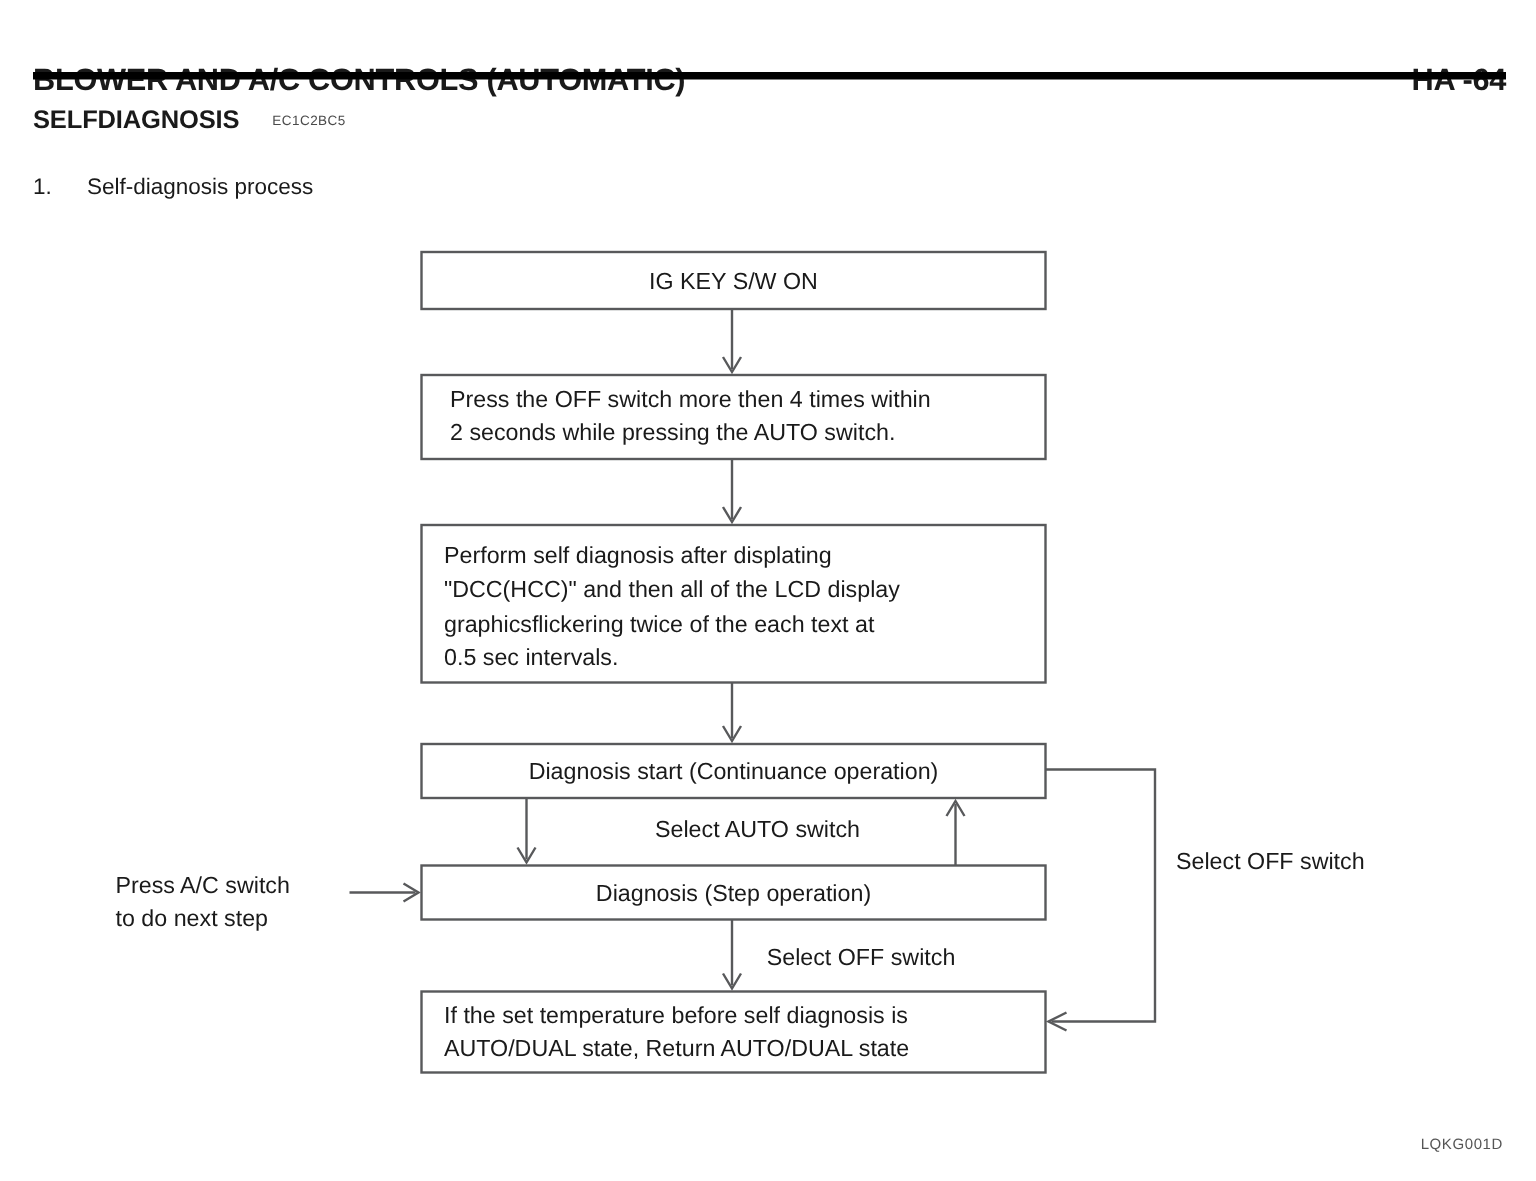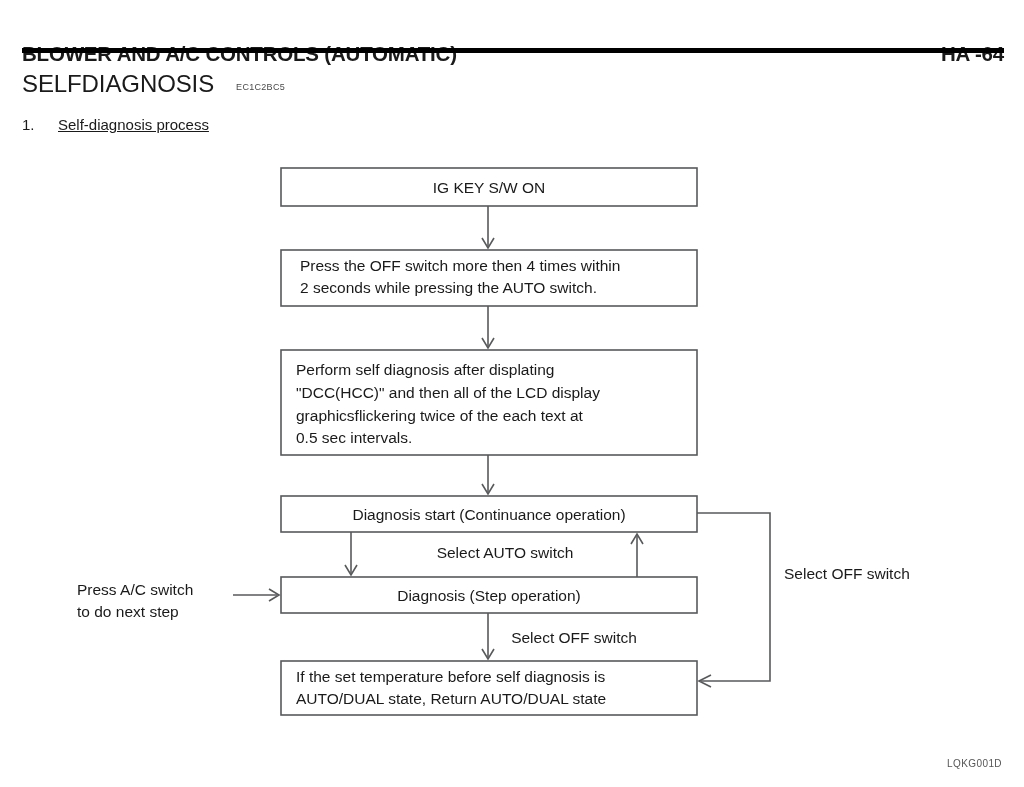--- a/index.html
+++ b/index.html
@@ -60,22 +60,22 @@
   }
 
   
   .section-heading {
     position: absolute;
     left: 22px;
     top: 70px;
     height: 24px;
   }
   .section-title {
-    font-size: 24px;
-    font-weight: normal;
+    font-size: 17px;
+    font-weight: bold;
     letter-spacing: -0.1px;
     display: inline-block;
     vertical-align: baseline;
   }
   .section-code {
     font-size: 9px;
     color: #4a4a4a;
     letter-spacing: 0.3px;
     display: inline-block;
     margin-left: 22px;
@@ -90,21 +90,20 @@
     left: 22px;
     top: 116px;
     font-size: 15px;
   }
   .list-number {
     display: inline-block;
     width: 36px;
   }
   .list-text {
     display: inline-block;
-    text-decoration: underline;
   }
 
   
   .flowchart {
     position: absolute;
     left: 0;
     top: 0;
     width: 1024px;
     height: 774px;
   }

